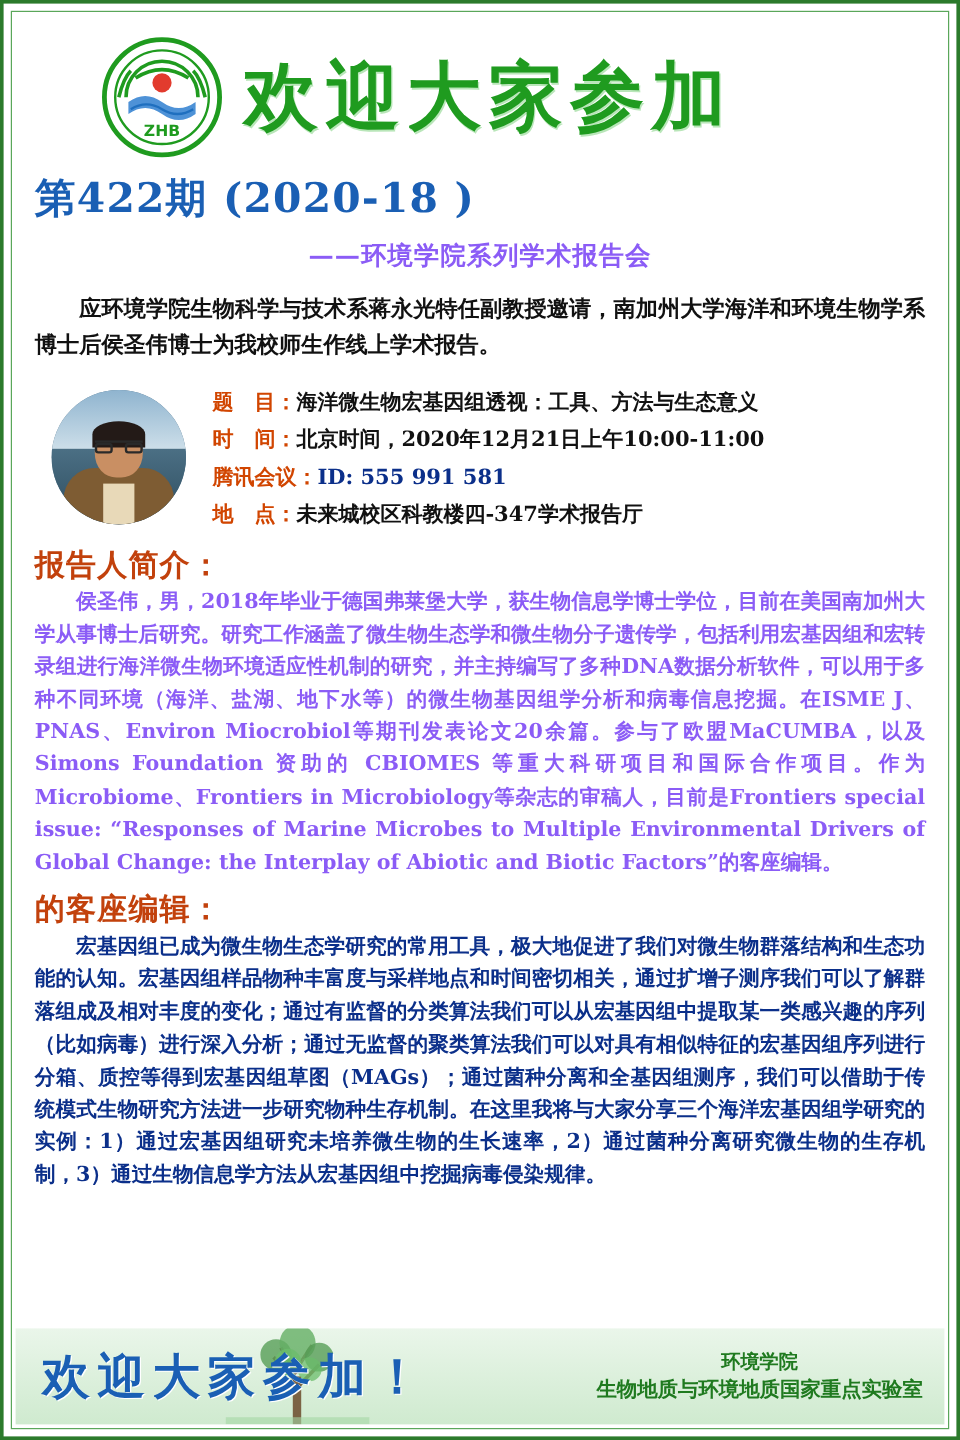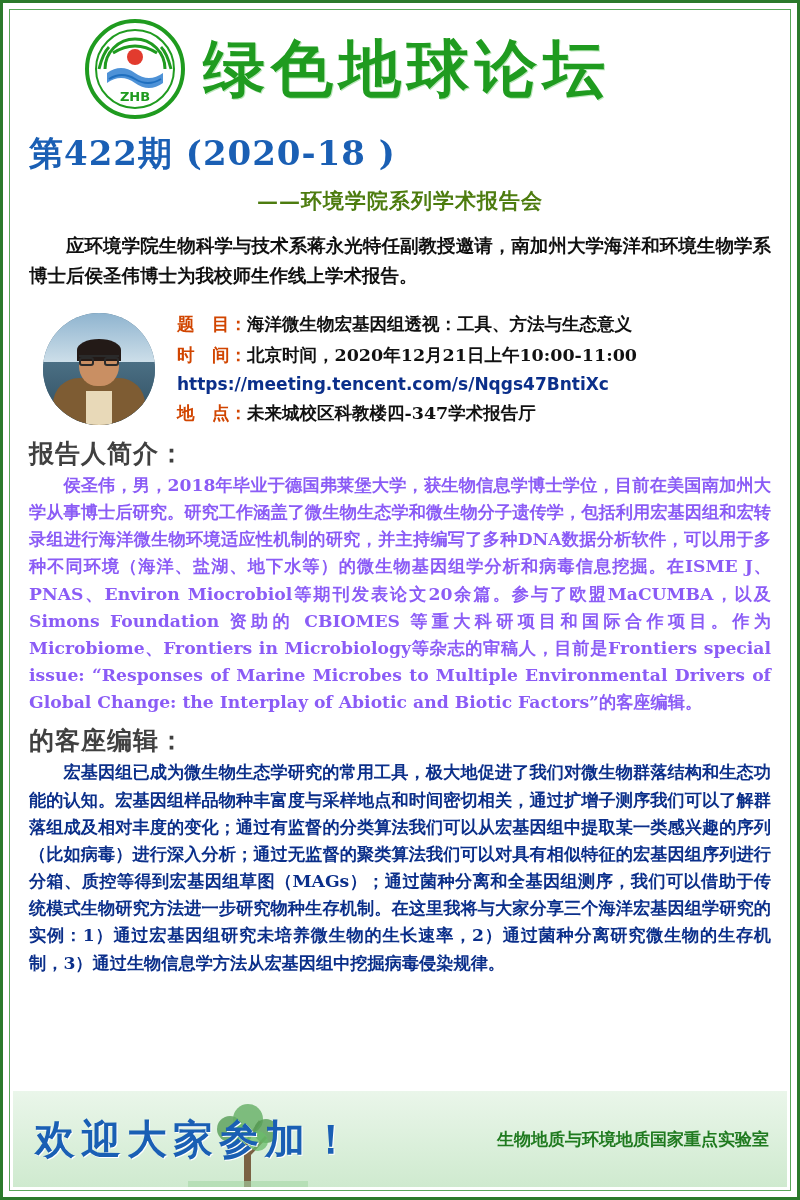--- a/index.html
+++ b/index.html
@@ -25,21 +25,21 @@
     position: absolute;
     left: 6px;
     top: 6px;
     right: 6px;
     bottom: 6px;
     border: 1px solid #5aa75a;
     pointer-events: none;
   }
   .content {
     position: relative;
-    padding: 14px 26px 0 26px;
+    padding: 26px 26px 0 26px;
     box-sizing: border-box;
   }
 
   
   .header {
     display: flex;
     align-items: center;
     justify-content: flex-start;
     gap: 16px;
     padding-left: 54px;
@@ -66,21 +66,21 @@
     font-weight: bold;
     color: #1a5fb4;
     margin-top: 10px;
     letter-spacing: 1px;
   }
   .title-sub {
     text-align: center;
     font-family: "DejaVu Serif", serif;
     font-size: 21px;
     font-weight: bold;
-    color: #4d7c0f;
+    color: #8b5cf6;
     margin-top: 10px;
     letter-spacing: 1px;
   }
 
   
   .intro {
     margin-top: 16px;
     font-size: 18.5px;
     color: #111111;
     line-height: 1.62;
@@ -206,21 +206,21 @@
     color: #0b2f8a;
     line-height: 1.5;
     margin-top: 1px;
   }
 
   
   .section-title {
     font-family: "DejaVu Serif", serif;
     font-size: 25px;
     font-weight: bold;
-    color: #404040;
+    color: #c2410c;
     margin-top: 8px;
     margin-bottom: 2px;
     letter-spacing: 1px;
   }
   .body-text {
     font-family: "DejaVu Serif", serif;
     font-size: 17.2px;
     line-height: 1.58;
     color: #0b2f8a;
     text-align: justify;
@@ -230,21 +230,21 @@
   .body-text.black {
     color: #8b5cf6;
   }
 
   
   .footer {
     position: absolute;
     left: 10px;
     right: 10px;
     bottom: 10px;
-    height: 96px;
+    height: 80px;
     background: linear-gradient(#eaf6ea, #cfeacf);
     display: flex;
     align-items: center;
     justify-content: space-between;
     padding: 0 18px 0 22px;
     box-sizing: border-box;
     overflow: hidden;
   }
   .welcome {
     font-family: "DejaVu Serif", serif;
@@ -294,21 +294,21 @@
           <path d="M22 52 a30 30 0 0 1 60 0" fill="none" stroke="#1f9b1f" stroke-width="3"></path>
           <path d="M30 36 q22 -14 44 0" fill="none" stroke="#1f9b1f" stroke-width="3"></path>
           <circle cx="52" cy="40" r="8" fill="#e23b2e"></circle>
           <path d="M24 56 q14 -10 28 0 q14 10 28 0 l0 10 q-14 10 -28 0 q-14 -10 -28 0 z" fill="#2f7fd0" opacity="0.85"></path>
           <path d="M26 62 q13 -8 26 0 q13 8 26 0" fill="none" stroke="#1f6fbf" stroke-width="2"></path>
           <text x="52" y="84" font-size="13" font-family="DejaVu Sans, sans-serif" font-weight="bold" fill="#1f9b1f" text-anchor="middle">ZHB</text>
           <path d="M16 52 q4 -16 10 -22" fill="none" stroke="#1f9b1f" stroke-width="3"></path>
           <path d="M88 52 q-4 -16 -10 -22" fill="none" stroke="#1f9b1f" stroke-width="3"></path>
         </svg>
       </div>
-      <div class="title-main">绿色地球论坛</div>
+      <div class="title-main">欢迎大家参加</div>
     </div>
 
     <div class="title-issue">第422期 (2020-18 )</div>
     <div class="title-sub">——环境学院系列学术报告会</div>
 
     <div class="intro">应环境学院生物科学与技术系蒋永光特任副教授邀请，南加州大学海洋和环境生物学系博士后侯圣伟博士为我校师生作线上学术报告。</div>
 
     <div class="info-row">
       <div class="photo">
         <div class="sky"></div>
@@ -319,21 +319,23 @@
         <div class="hair"></div>
         <div class="glasses"></div>
       </div>
       <div class="info-lines">
         <div class="info-line">
           <span>题　目：</span><span class="val-dark">海洋微生物宏基因组透视：工具、方法与生态意义</span>
         </div>
         <div class="info-line">
           <span>时　间：</span><span class="val-dark">北京时间，2020年12月21日上午10:00-11:00</span>
         </div>
-        <div class="link-line">https://meeting.tencent.com/s/Nqgs47BntiXc</div>
+        <div class="info-line">
+          <span>腾讯会议：</span><span class="val">ID: 555 991 581</span>
+        </div>
         <div class="info-line">
           <span>地　点：</span><span class="val-dark">未来城校区科教楼四-347学术报告厅</span>
         </div>
       </div>
     </div>
 
     <div class="section-title">报告人简介：</div>
     <div class="body-text black">侯圣伟，男，2018年毕业于德国弗莱堡大学，获生物信息学博士学位，目前在美国南加州大学从事博士后研究。研究工作涵盖了微生物生态学和微生物分子遗传学，包括利用宏基因组和宏转录组进行海洋微生物环境适应性机制的研究，并主持编写了多种DNA数据分析软件，可以用于多种不同环境（海洋、盐湖、地下水等）的微生物基因组学分析和病毒信息挖掘。在ISME J、PNAS、Environ Miocrobiol等期刊发表论文20余篇。参与了欧盟MaCUMBA，以及Simons Foundation 资助的 CBIOMES 等重大科研项目和国际合作项目。作为Microbiome、Frontiers in Microbiology等杂志的审稿人，目前是Frontiers special issue: “Responses of Marine Microbes to Multiple Environmental Drivers of Global Change: the Interplay of Abiotic and Biotic Factors”的客座编辑。</div>
 
     <div class="section-title">的客座编辑：</div>
@@ -347,16 +349,17 @@
       <rect x="56" y="46" width="7" height="40" fill="#6b4a2b"></rect>
       <path d="M59 50 L40 30 M59 56 L78 36 M59 44 L46 22 M59 40 L72 20" stroke="#6b4a2b" stroke-width="3" fill="none"></path>
       <circle cx="42" cy="28" r="13" fill="#3f8f3f" opacity=".8"></circle>
       <circle cx="60" cy="18" r="15" fill="#4ea34e" opacity=".8"></circle>
       <circle cx="78" cy="30" r="12" fill="#3f8f3f" opacity=".8"></circle>
       <circle cx="52" cy="34" r="11" fill="#57b357" opacity=".8"></circle>
       <circle cx="70" cy="40" r="10" fill="#57b357" opacity=".75"></circle>
       <rect x="0" y="80" width="120" height="6" fill="#9fd39f" opacity=".6"></rect>
     </svg>
     <div class="footer-right">
+      <div class="l1">环境学院</div>
       <div class="l2">生物地质与环境地质国家重点实验室</div>
     </div>
   </div>
 </div>
 
 </body></html>

